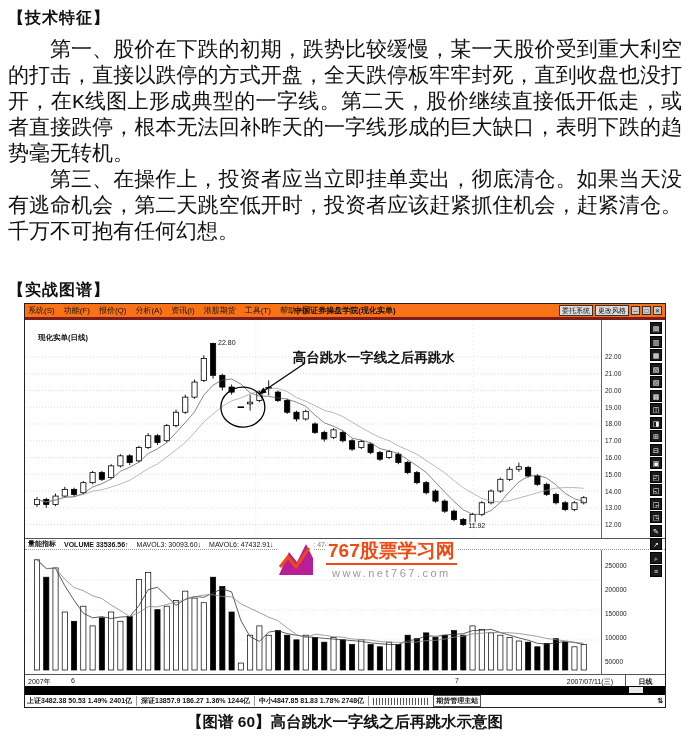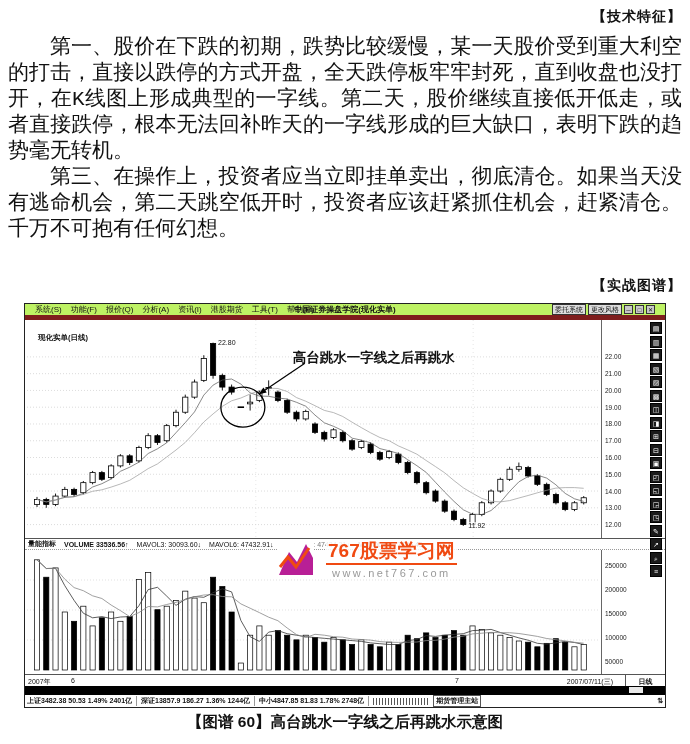--- a/index.html
+++ b/index.html
@@ -1,26 +1,26 @@
 <!DOCTYPE html>
 <html><head>
 <meta charset="utf-8">
 <style>
 *{margin:0;padding:0;box-sizing:border-box;}
 html,body{width:690px;height:744px;}
 body{background:#fff;font-family:"Liberation Sans",sans-serif;color:#111;position:relative;overflow:hidden;}
 .doc{padding:8px 8px 0 8px;}
-.sec-title{font-size:14px;font-weight:bold;letter-spacing:1px;font-family:Liberation Serif, serif;text-align:right;}
+.sec-title{font-size:16px;font-weight:bold;letter-spacing:1px;font-family:Liberation Serif, serif;}
 .paras{margin-top:9px;}
 .paras p{font-size:21px;line-height:26px;text-indent:2em;text-align:justify;font-family:Liberation Mono, monospace;}
 #sec2{margin-top:34px;}
 
 
 .window{position:absolute;left:24px;top:303px;width:642px;border:1px solid #222;background:#fff;z-index:1;}
-.menubar{height:16px;background:#bef264;border-bottom:5px solid #7f1d1d;display:flex;align-items:center;font-size:8px;padding:0 10px;position:relative;}
+.menubar{height:16px;background:#f97316;border-bottom:3px solid #7f1d1d;display:flex;align-items:center;font-size:8px;padding:0 3px;position:relative;}
 .menus{display:flex;gap:9px;z-index:2;}
 .win-title{position:absolute;left:0;right:0;text-align:center;font-weight:bold;font-size:8px;pointer-events:none;}
 .title-right{margin-left:auto;display:flex;gap:2px;align-items:center;z-index:2;}
 .tbtn{border:1px solid #333;background:#ddd;font-size:7px;padding:0 2px;line-height:9px;cursor:default;}
 .wctl{width:9px;height:9px;border:1px solid #333;background:#c9c9c9;font-size:6px;line-height:8px;text-align:center;}
 
 .price-area{position:relative;height:218px;overflow:hidden;}
 #price-svg{position:absolute;left:2px;top:0;}
 .chart-label{position:absolute;left:3px;top:13px;font-size:7.5px;font-weight:bold;background:rgba(255,255,255,.8);z-index:3;margin-left:10px;}
 #annotation{position:absolute;font-size:13.5px;font-weight:bold;white-space:nowrap;z-index:3;}

